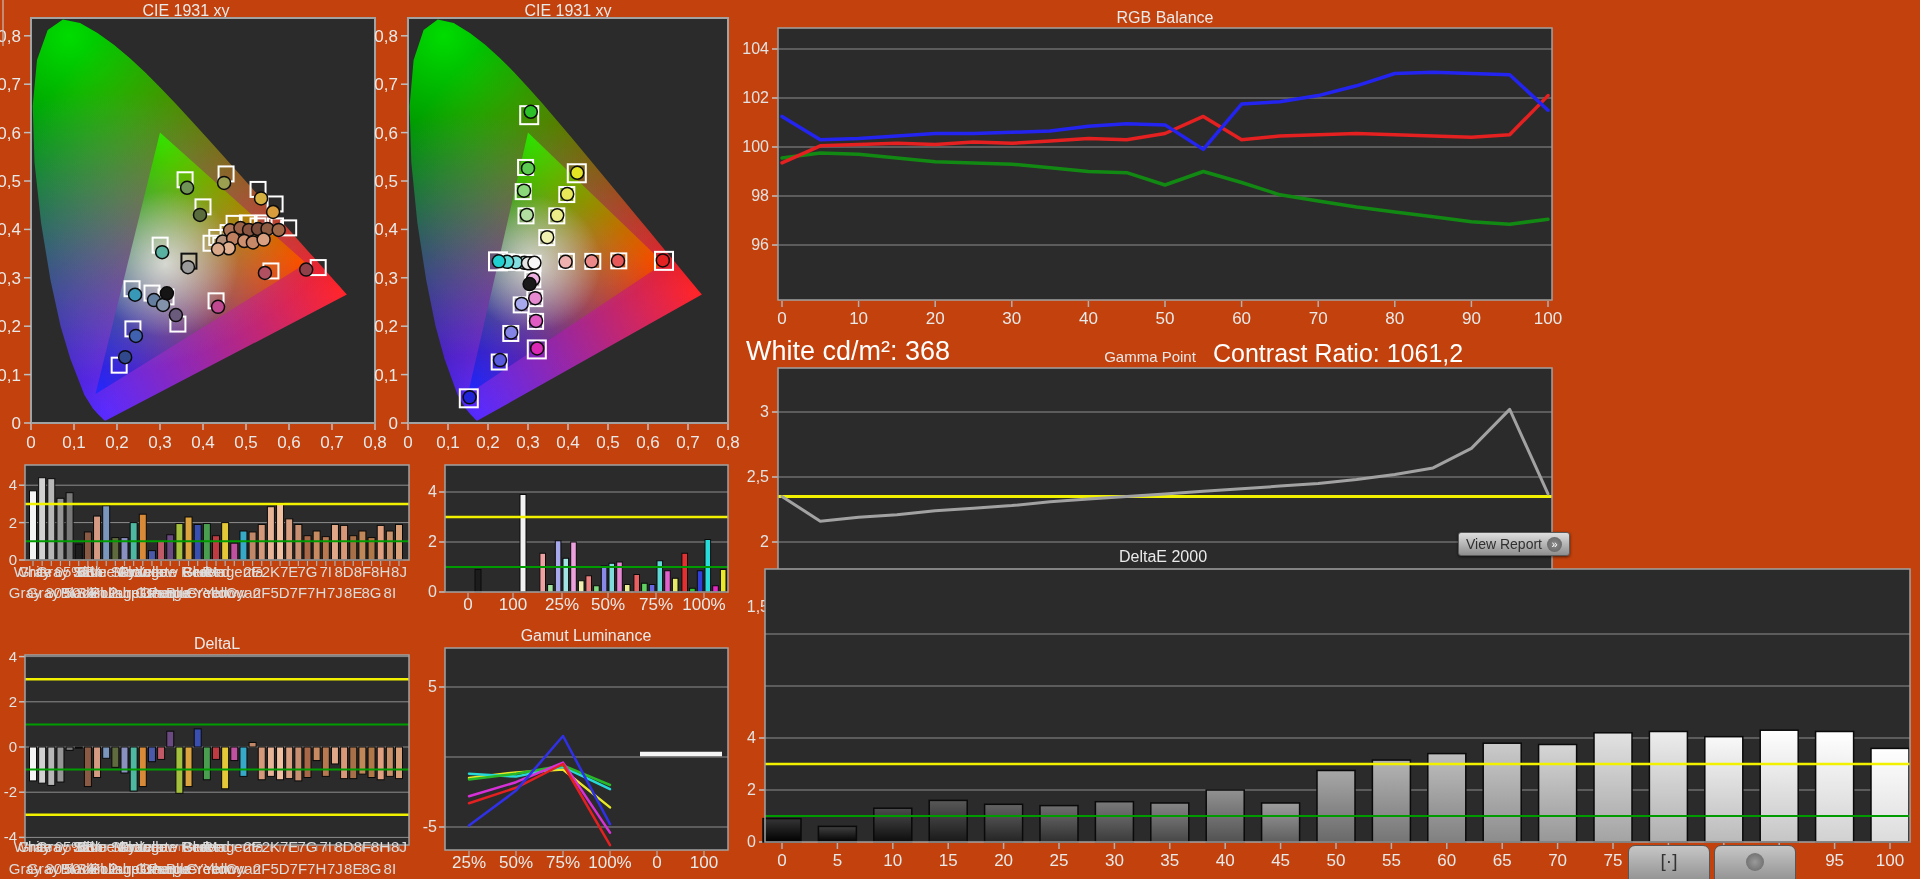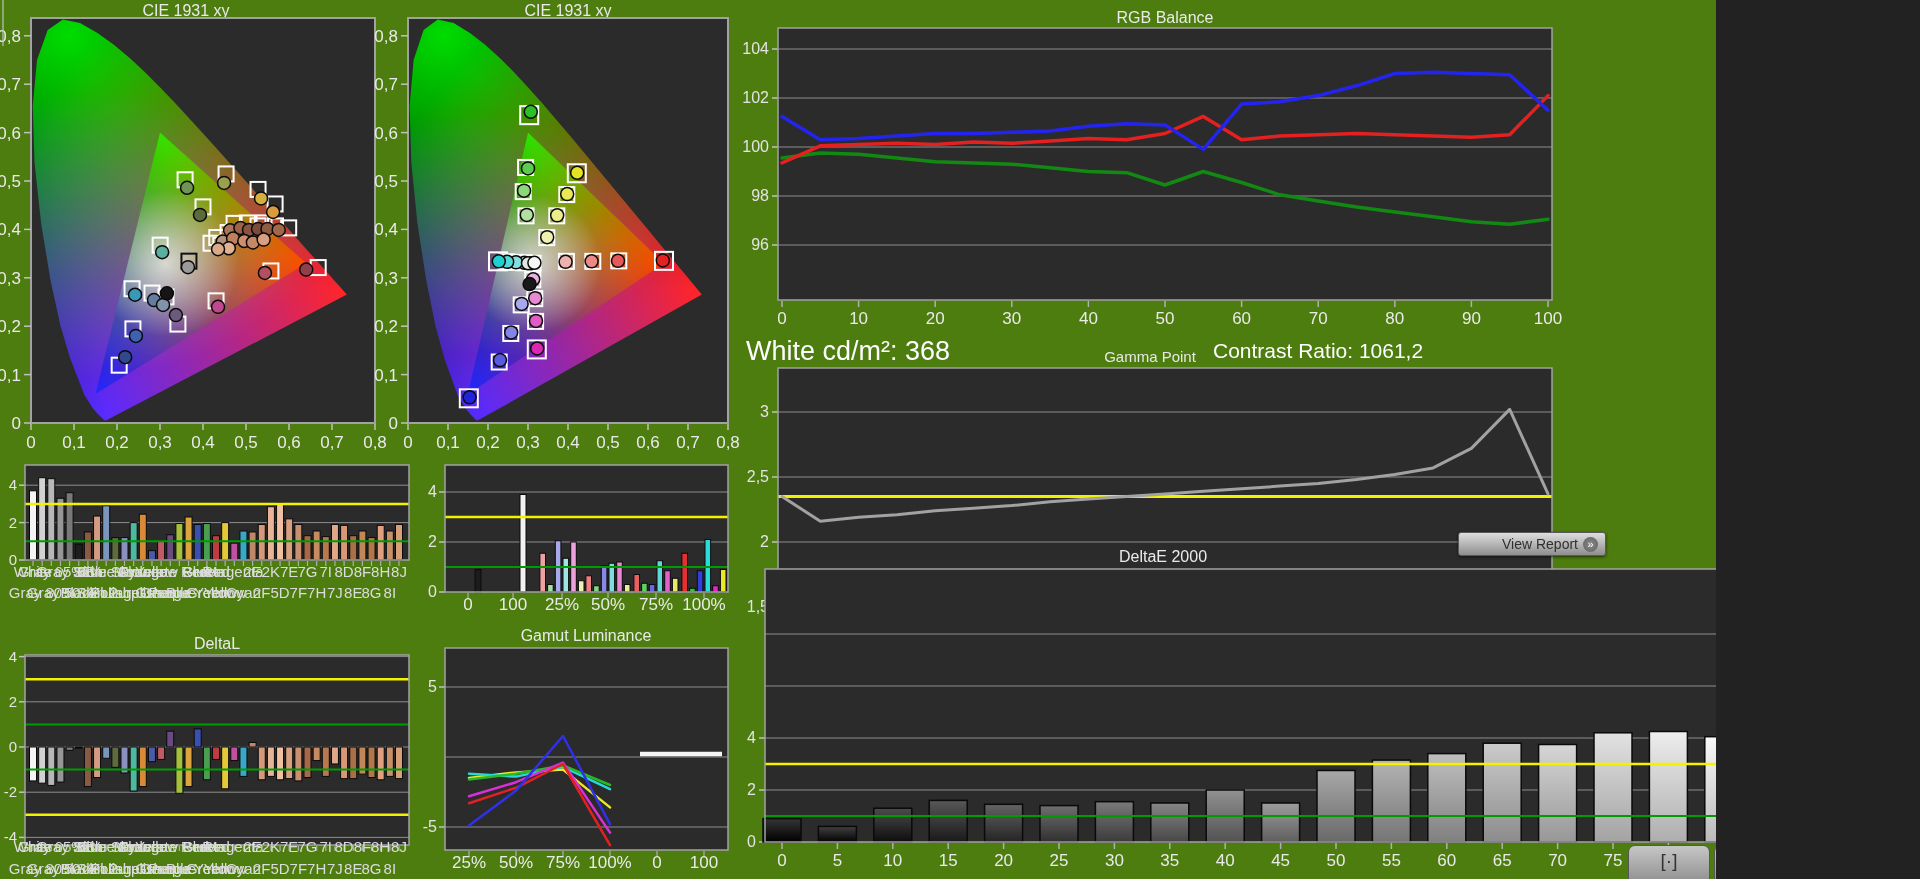--- a/index.html
+++ b/index.html
@@ -1,25 +1,25 @@
 <!DOCTYPE html>
 <html><head>
 <meta charset="utf-8">
 <style>
   html,body{margin:0;padding:0;background:#222;}
-  #root{position:relative;width:1716px;height:879px;background:#4d7c0f;
+  #root{position:relative;width:1920px;height:879px;background:#c2410c;
         font-family:"Liberation Sans",sans-serif;overflow:hidden;}
   svg text{font-family:"Liberation Sans",sans-serif;}
   .readout{position:absolute;color:#ffffff;white-space:nowrap;}
   #white-readout{left:746px;top:336px;font-size:27px;}
-  #contrast-readout{left:1213px;top:339px;font-size:21px;}
+  #contrast-readout{left:1213px;top:339px;font-size:25px;}
   #view-report{position:absolute;left:1458px;top:532px;width:110px;height:22px;
       background:linear-gradient(#dedede,#8e8e8e);border:1px solid #5a5a5a;border-radius:3px;
       color:#303030;font-size:14px;display:flex;align-items:center;justify-content:center;
-      gap:5px;cursor:pointer;box-shadow:0 1px 3px rgba(0,0,0,.6);padding-left:36px;}
+      gap:5px;cursor:pointer;box-shadow:0 1px 3px rgba(0,0,0,.6);}
   #view-report .chev{width:15px;height:15px;border-radius:50%;background:radial-gradient(#8a8a8a,#5f5f5f);
       color:#fff;font-size:11px;line-height:15px;text-align:center;}
   #float-toolbar{position:absolute;left:1628px;top:845px;display:flex;gap:4px;}
   .tool-btn{width:80px;height:44px;background:linear-gradient(#c6c6c6,#7e7e7e);
       border:1px solid #565656;border-radius:7px;display:flex;align-items:flex-start;
       justify-content:center;color:#333;font-size:19px;padding-top:4px;cursor:pointer;}
   .tool-btn .dot{width:18px;height:18px;border-radius:50%;background:radial-gradient(#9a9a9a,#646464);margin-top:3px;}
   #edge-artifact{position:absolute;left:2px;top:0;width:2px;height:46px;background:#c8c8c8;opacity:.55;}
 </style>
 </head>

